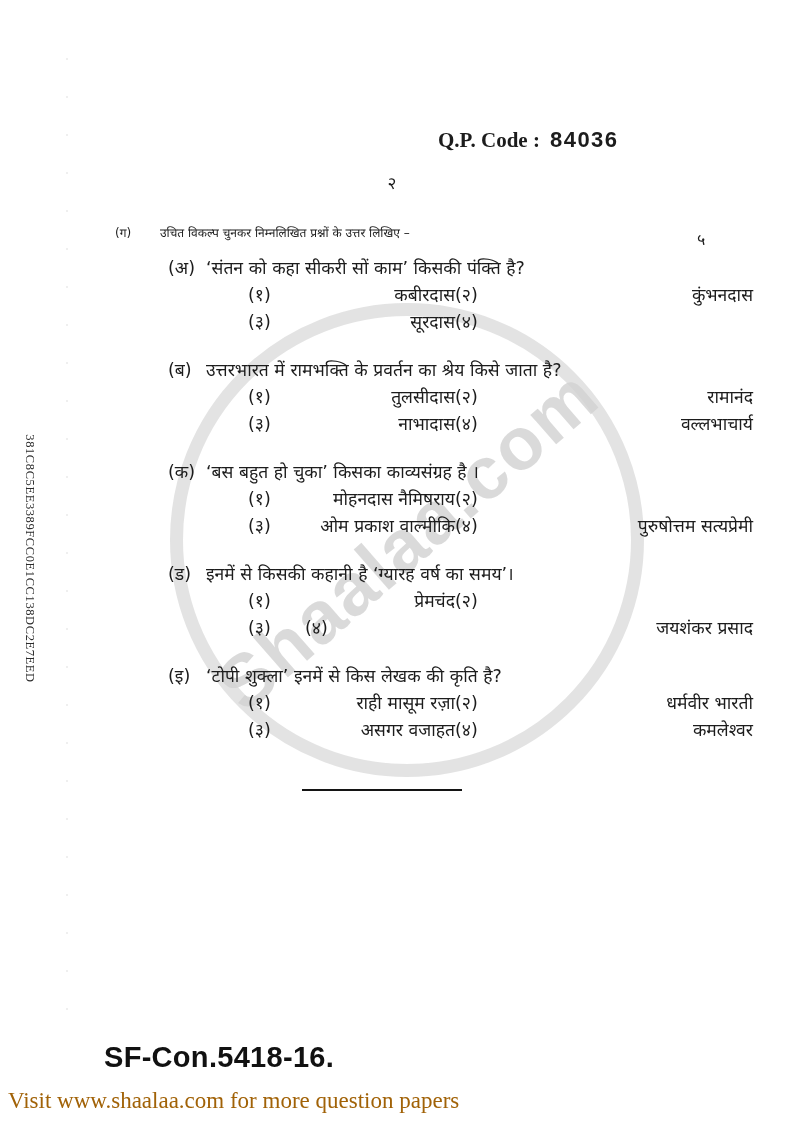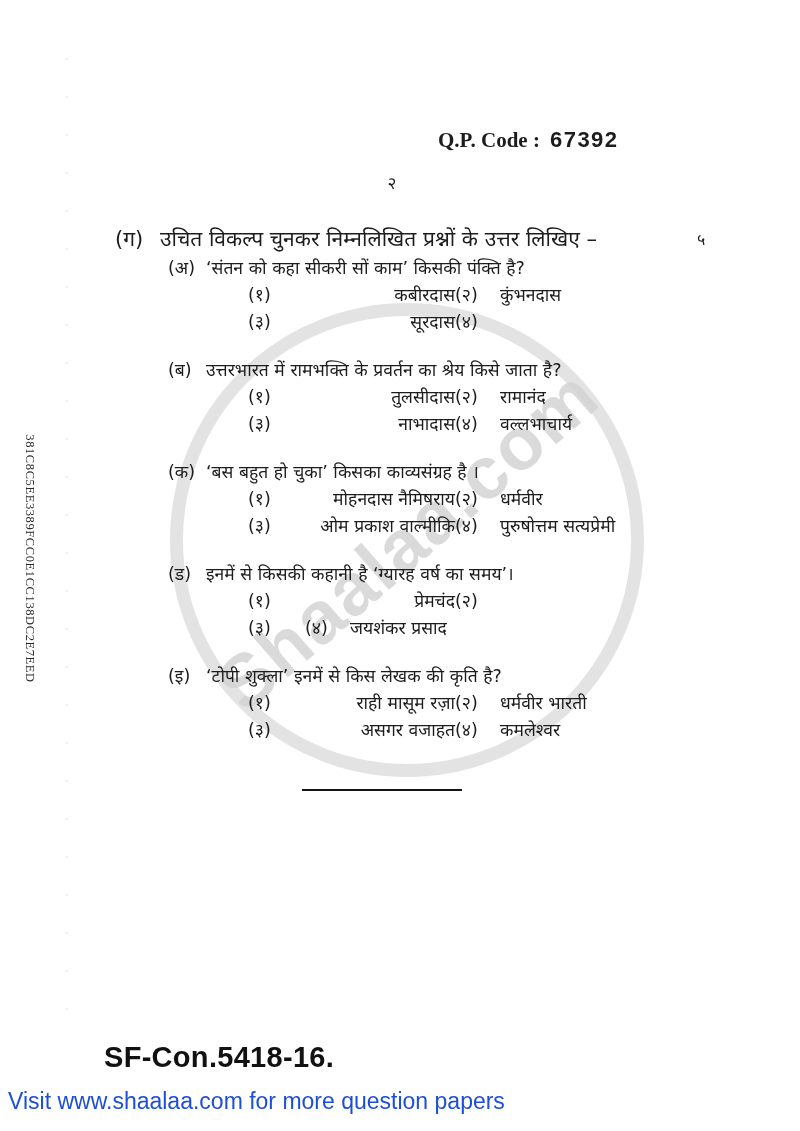--- a/index.html
+++ b/index.html
@@ -44,36 +44,36 @@
   .qp-code .val {
     font-family: "Liberation Sans", sans-serif; font-weight: 700;
     font-size: 22px; letter-spacing: 1.5px; margin-left: 10px;
   }
 
   .page-num {
     position: absolute; top: 171px; left: 0; width: 784px; text-align: center;
     font-size: 17px;
   }
 
-  .q-head { position: absolute; top: 224px; left: 115px; font-size: 21px; white-space: nowrap; }
+  .q-head { position: absolute; top: 224px; left: 115px; font-size: 12px; white-space: nowrap; }
   .q-label { display: inline-block; width: 45px; }
   .marks { position: absolute; top: 228px; left: 697px; font-size: 16px; }
 
   .sq {
     position: absolute; left: 168px; width: 585px;
     font-size: 17.5px; line-height: 26px;
   }
   .sq-head { display: flex; }
   .sq-label { width: 38px; flex: none; }
   .sq-text { flex: 1; }
   .opt-row { display: flex; padding-left: 80px; margin-top: 1px; }
   .o-num  { width: 57px; flex: none; }
   .o-t1   { width: 150px; flex: none; text-align: right; }
   .o-num2 { width: 45px; flex: none; }
-  .o-t2   { flex: 1; }
+  .o-t2   { flex: 1; text-align: right; }
 
   .end-rule {
     position: absolute; top: 789px; left: 302px; width: 160px; height: 2px;
     background: #141414;
   }
 
   .side-code {
     position: absolute; left: -111px; top: 551px; width: 280px; height: 15px;
     text-align: center; transform: rotate(90deg);
     font-family: "Liberation Serif", serif; font-size: 12.5px;
@@ -81,35 +81,35 @@
   }
 
   .sf-con {
     position: absolute; left: 104px; top: 1041px;
     font-family: "Liberation Sans", sans-serif; font-weight: 700;
     font-size: 29px; letter-spacing: 0.3px; color: #111;
   }
 
   .banner {
     position: absolute; left: 8px; top: 1088px;
-    font-family: Liberation Sans, sans-serif; font-size: 23px; color: #1d4ed8;
+    font-family: Liberation Serif, serif; font-size: 23px; color: #a16207;
   }
 </style>
 </head>
 <body>
 
 <div class="page">
 
   <div class="noise-strip"></div>
 
   <div class="wm-ring"></div>
   <div class="wm-text">Shaalaa.com</div>
 
   <div class="qp-code">
-    <span>Q.P. Code :</span><span class="val">67392</span>
+    <span>Q.P. Code :</span><span class="val">84036</span>
   </div>
 
   <div class="page-num">२</div>
 
   <div class="q-head">
     <span class="q-label">(ग)</span><span>उचित विकल्प चुनकर निम्नलिखित प्रश्नों के उत्तर लिखिए –</span>
   </div>
   <div class="marks">५</div>
 
   <div class="sq" style="top:255px">
@@ -151,21 +151,20 @@
 
   <div class="sq" style="top:459px">
     <div class="sq-head">
       <span class="sq-label">(क)</span>
       <span class="sq-text">‘बस बहुत हो चुका’ किसका काव्यसंग्रह है ।</span>
     </div>
     <div class="opt-row">
       <span class="o-num">(१)</span>
       <span class="o-t1">मोहनदास नैमिषराय</span>
       <span class="o-num2">(२)</span>
-      <span class="o-t2">धर्मवीर</span>
     </div>
     <div class="opt-row">
       <span class="o-num">(३)</span>
       <span class="o-t1">ओम प्रकाश वाल्मीकि</span>
       <span class="o-num2">(४)</span>
       <span class="o-t2">पुरुषोत्तम सत्यप्रेमी</span>
     </div>
   </div>
 
   <div class="sq" style="top:561px">

